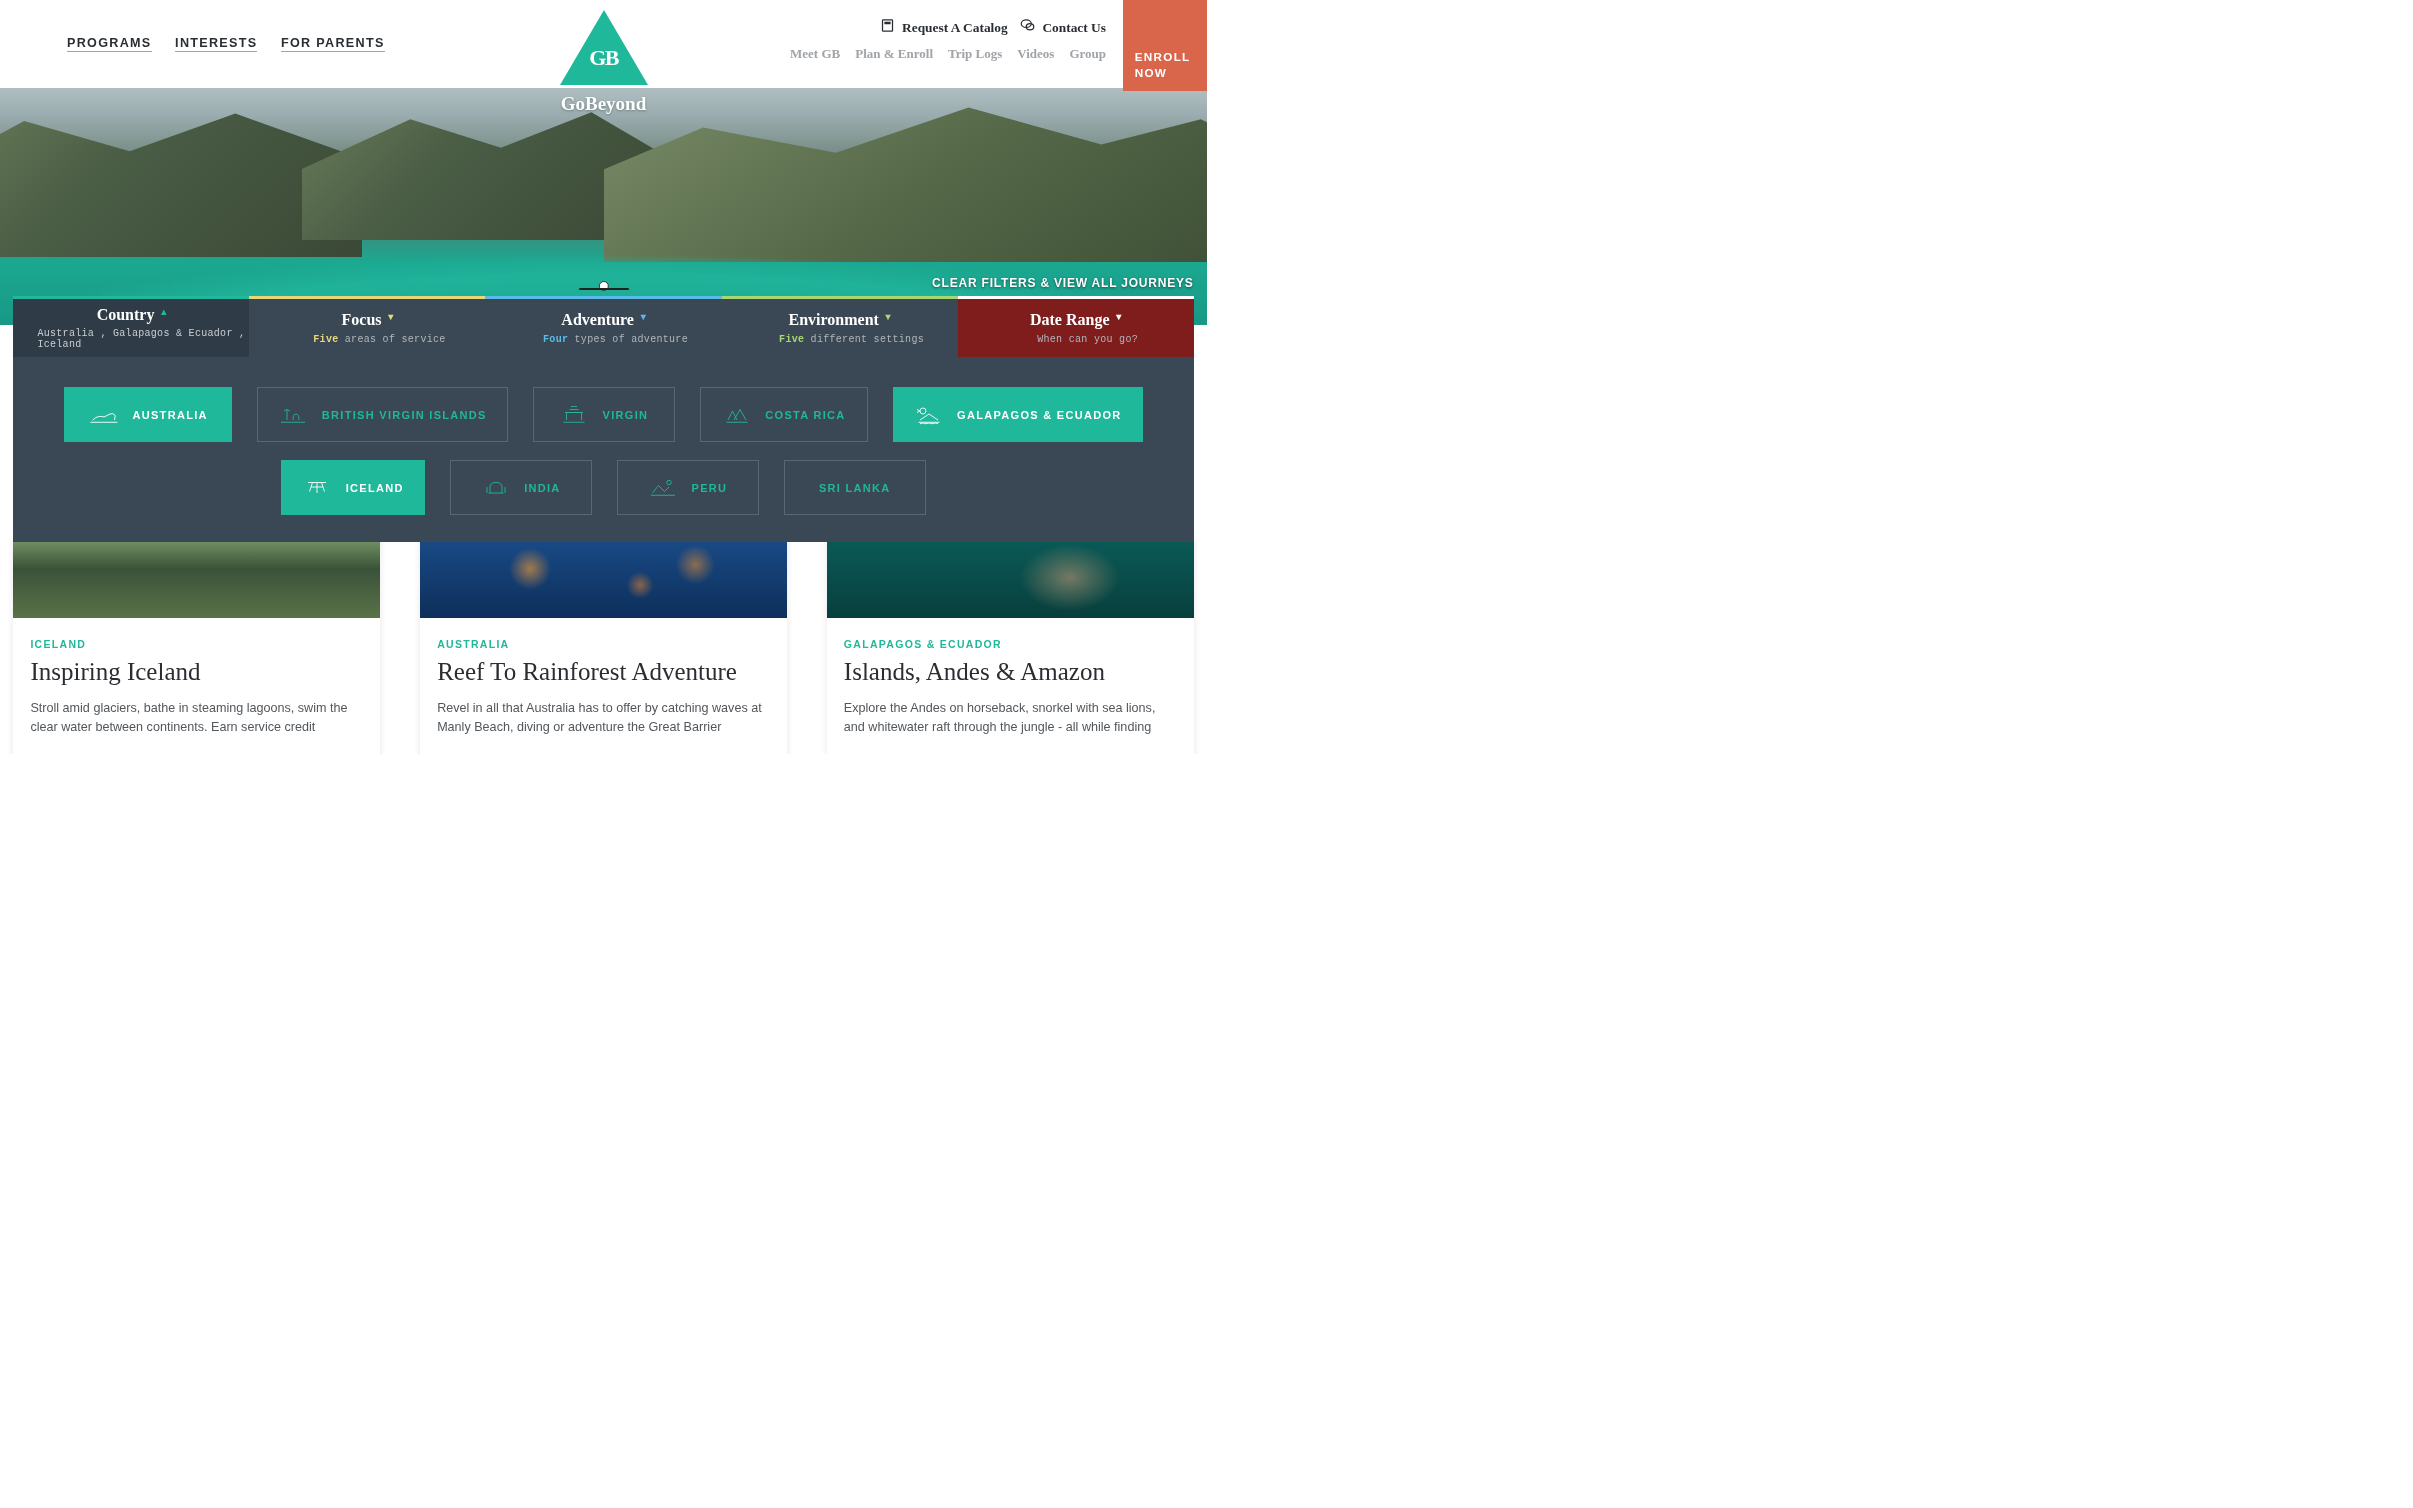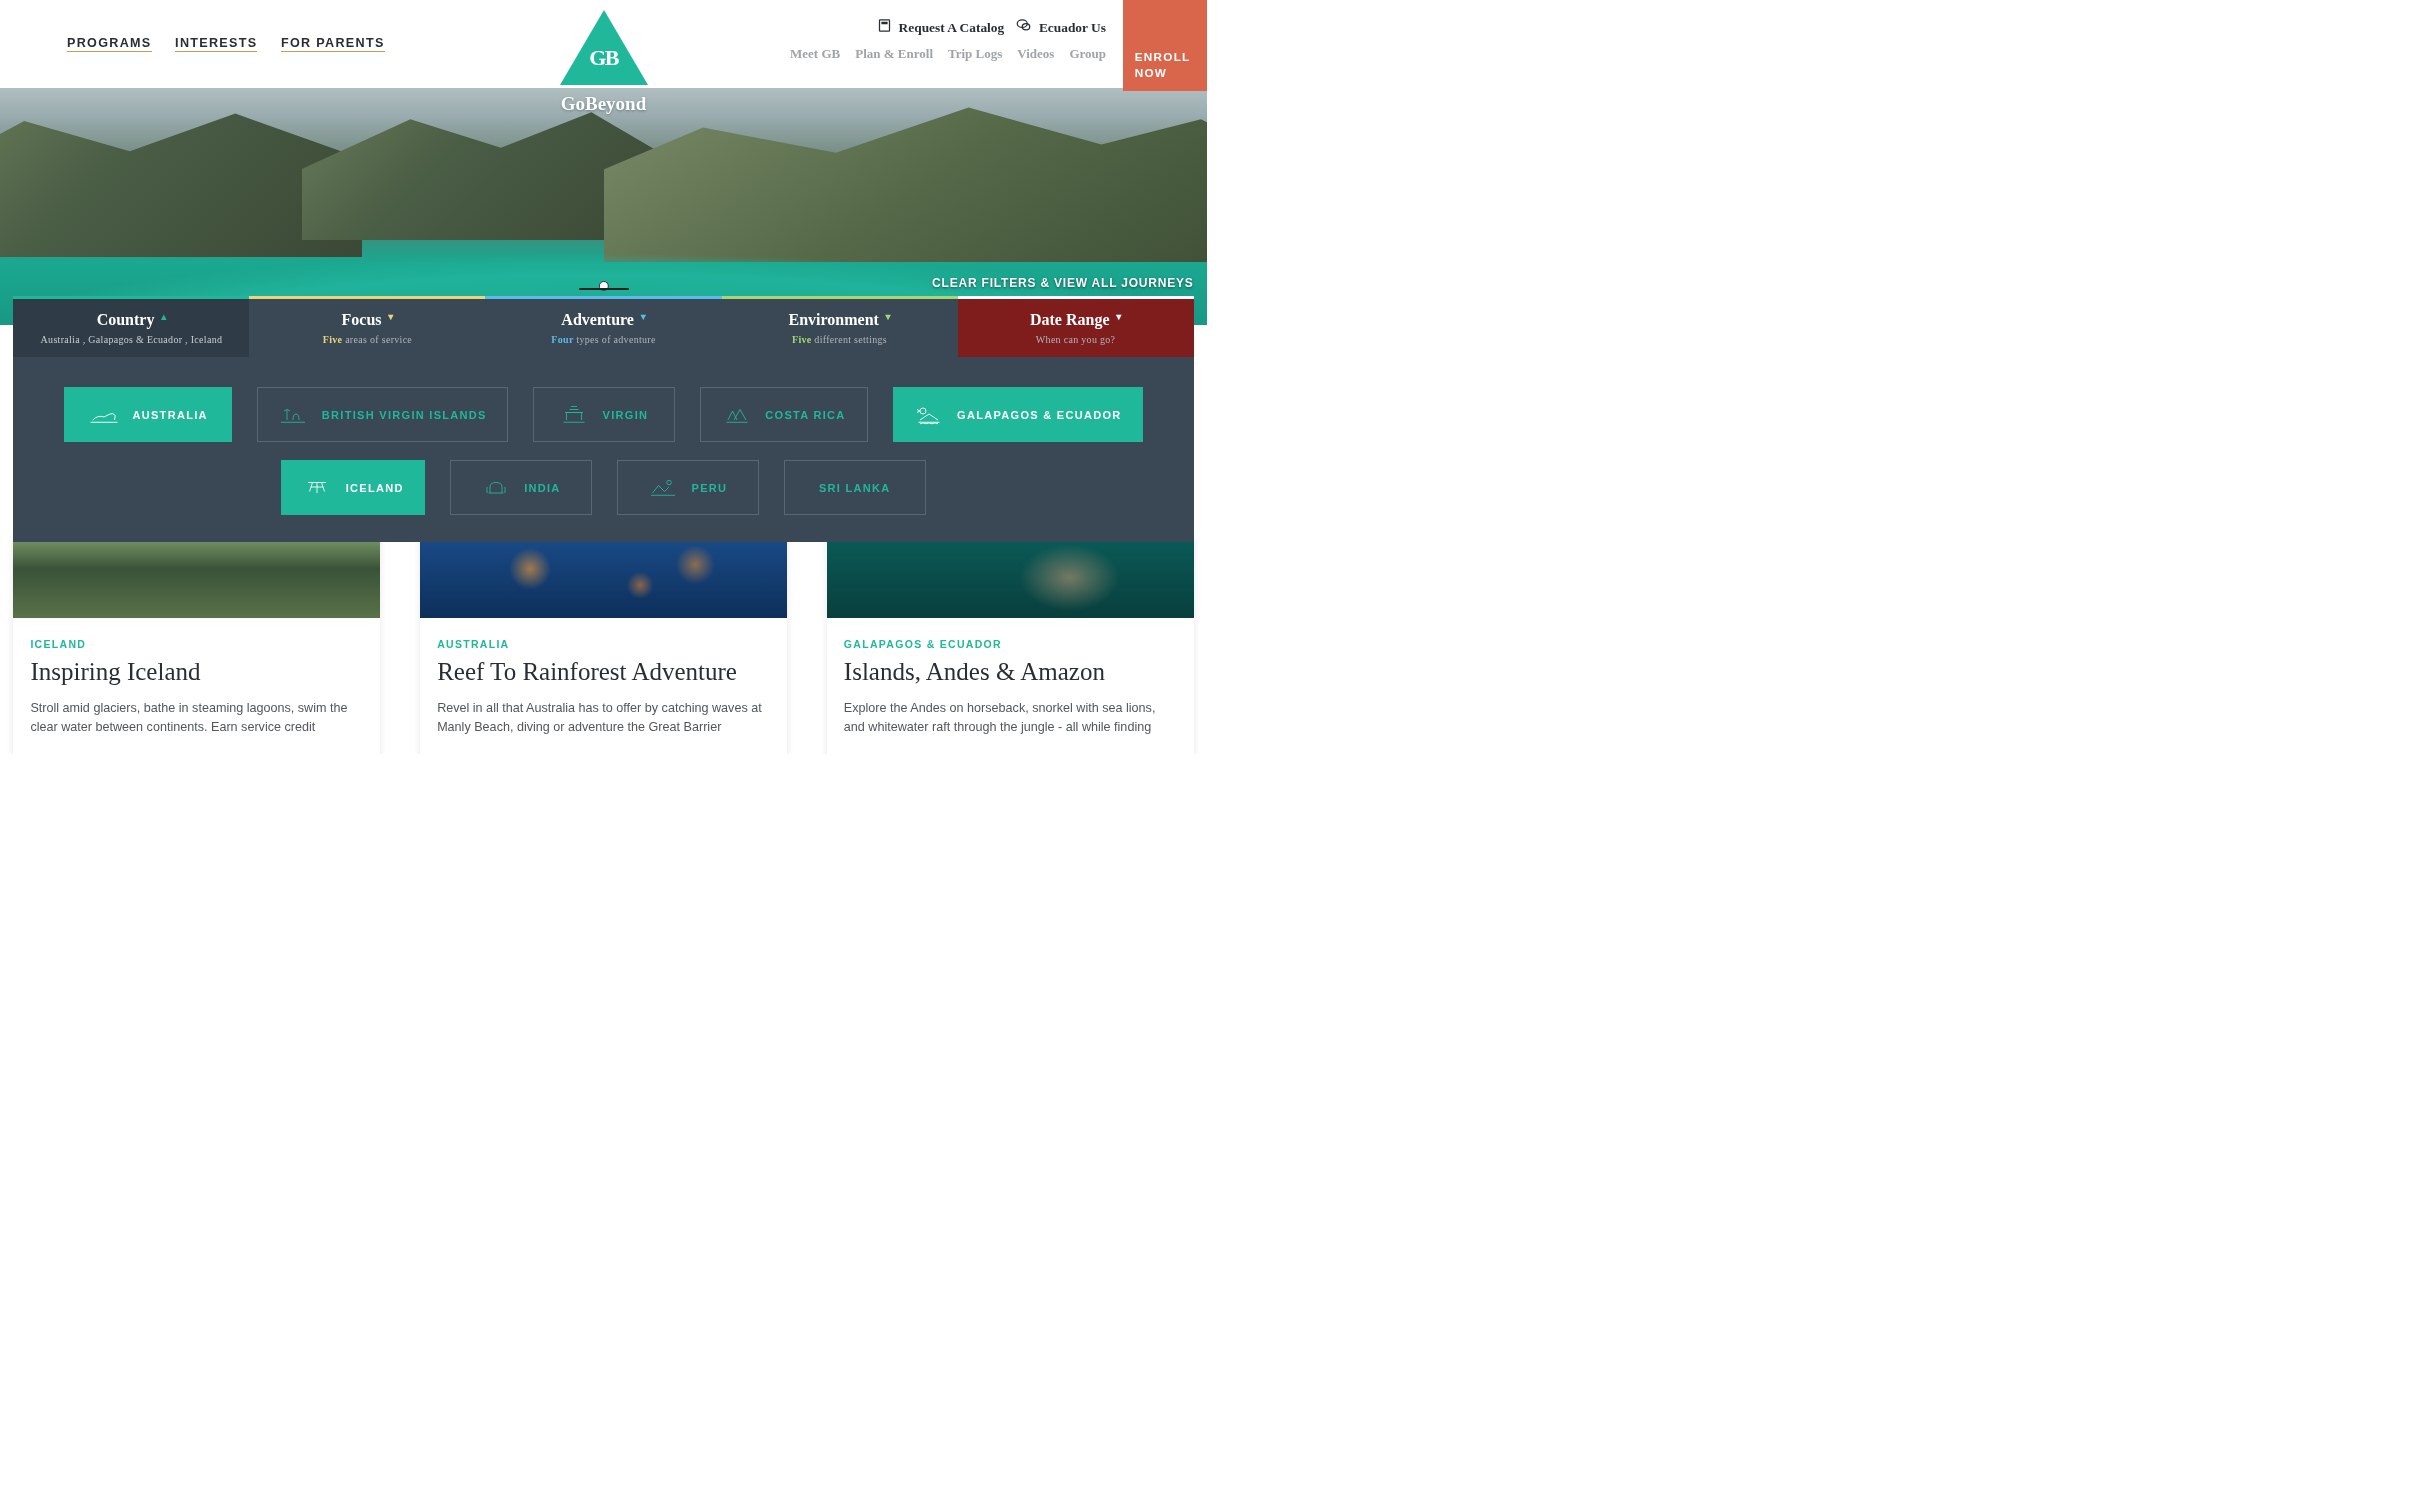--- a/index.html
+++ b/index.html
@@ -38,21 +38,21 @@
 
 .filter-tabs { position: absolute; top: 296px; left: 13.4px; right: 13.4px; display: flex; height: 61px; z-index: 50; }
 .tab { flex: 1; display: flex; flex-direction: column; align-items: center; justify-content: center; border-top: 3.4px solid; cursor: pointer; }
 .tab.active { background: #2F3C48; border-top-color: #1FB89A; }
 .tab.t2 { background: #3A4755; border-top-color: #E8D77A; }
 .tab.t3 { background: #3A4755; border-top-color: #5BBBE8; }
 .tab.t4 { background: #3A4755; border-top-color: #A8D673; }
 .tab.t5 { background: #7f1d1d; border-top-color: #fff; }
 .tab-title { color: #fff; font-family: Georgia, serif; font-weight: 700; font-size: 16px; display: flex; gap: 6.7px; }
 .tab-title .chev { font-size: 10px; }
-.tab-sub { font-family: Liberation Serif, serif; font-size: 10px; margin-top: 4.2px; letter-spacing: 0.3px; }
+.tab-sub { font-family: Liberation Mono, monospace; font-size: 10px; margin-top: 4.2px; letter-spacing: 0.3px; margin-left: 24px; }
 .tab.active .tab-sub { color: #C9CED2; }
 .tab .tab-sub { color: #B0B6BB; }
 .tab .hl { font-weight: 700; }
 .tab.t2 .hl { color: #E8D77A; }
 .tab.t3 .hl { color: #5BBBE8; }
 .tab.t4 .hl { color: #A8D673; }
 
 
 .country-panel { position: absolute; top: 357px; left: 13.4px; right: 13.4px; background: #3A4755; padding: 30px 25px 27px; z-index: 50; }
 .country-row { display: flex; justify-content: center; gap: 25px; flex-wrap: wrap; }
@@ -99,21 +99,21 @@
       </span>
       <span>Request A Catalog</span>
     </a>
     <a href="#" class="utility-link">
       <span class="ico">
         <svg width="17" height="15" viewBox="0 0 24 24" fill="none" stroke="#2A2E33" stroke-width="2">
             <ellipse cx="10" cy="9" rx="8" ry="6"></ellipse>
             <ellipse cx="16" cy="14" rx="6" ry="5"></ellipse>
           </svg>
       </span>
-      <span>Ecuador Us</span>
+      <span>Contact Us</span>
     </a>
   </div>
   <div class="nav-right">
     <a href="#">Meet GB</a>
     <a href="#">Plan &amp; Enroll</a>
     <a href="#">Trip Logs</a>
     <a href="#">Videos</a>
     <a href="#">Group</a>
   </div>
   <div class="enroll-btn">ENROLL NOW</div>

